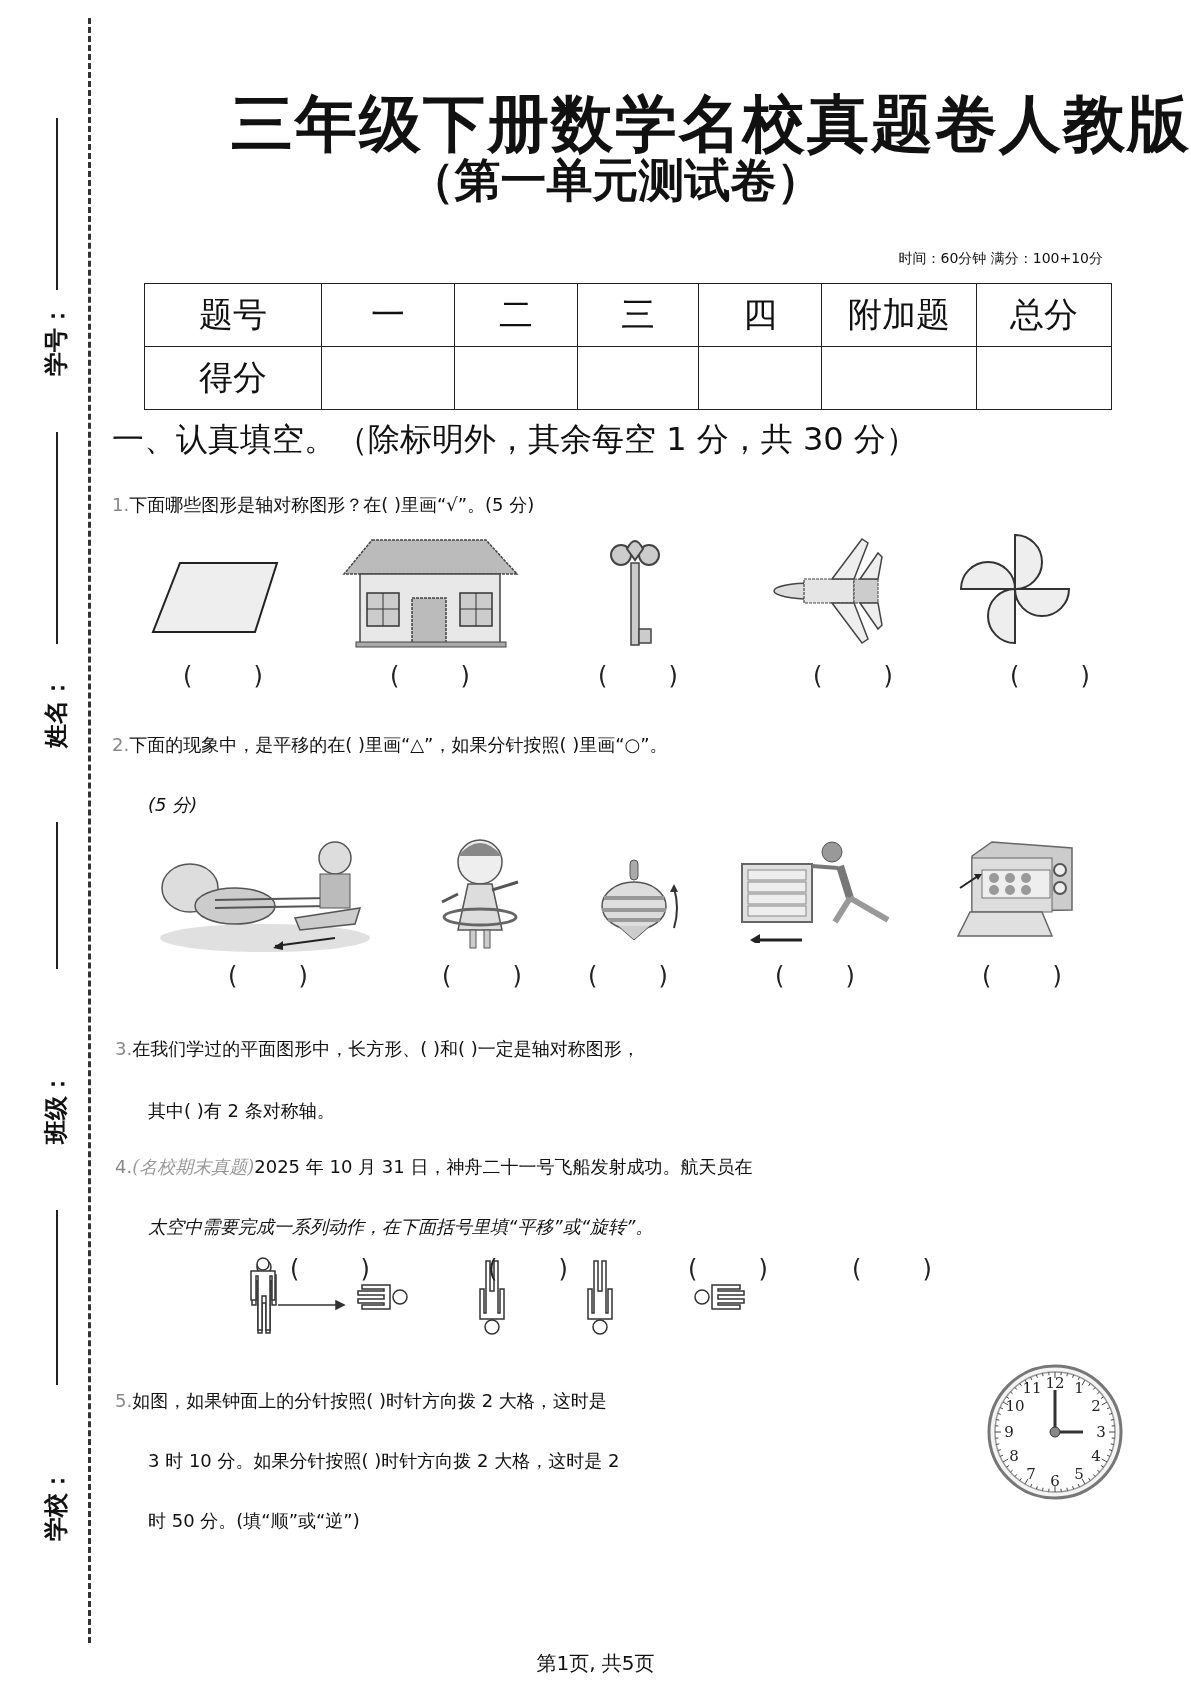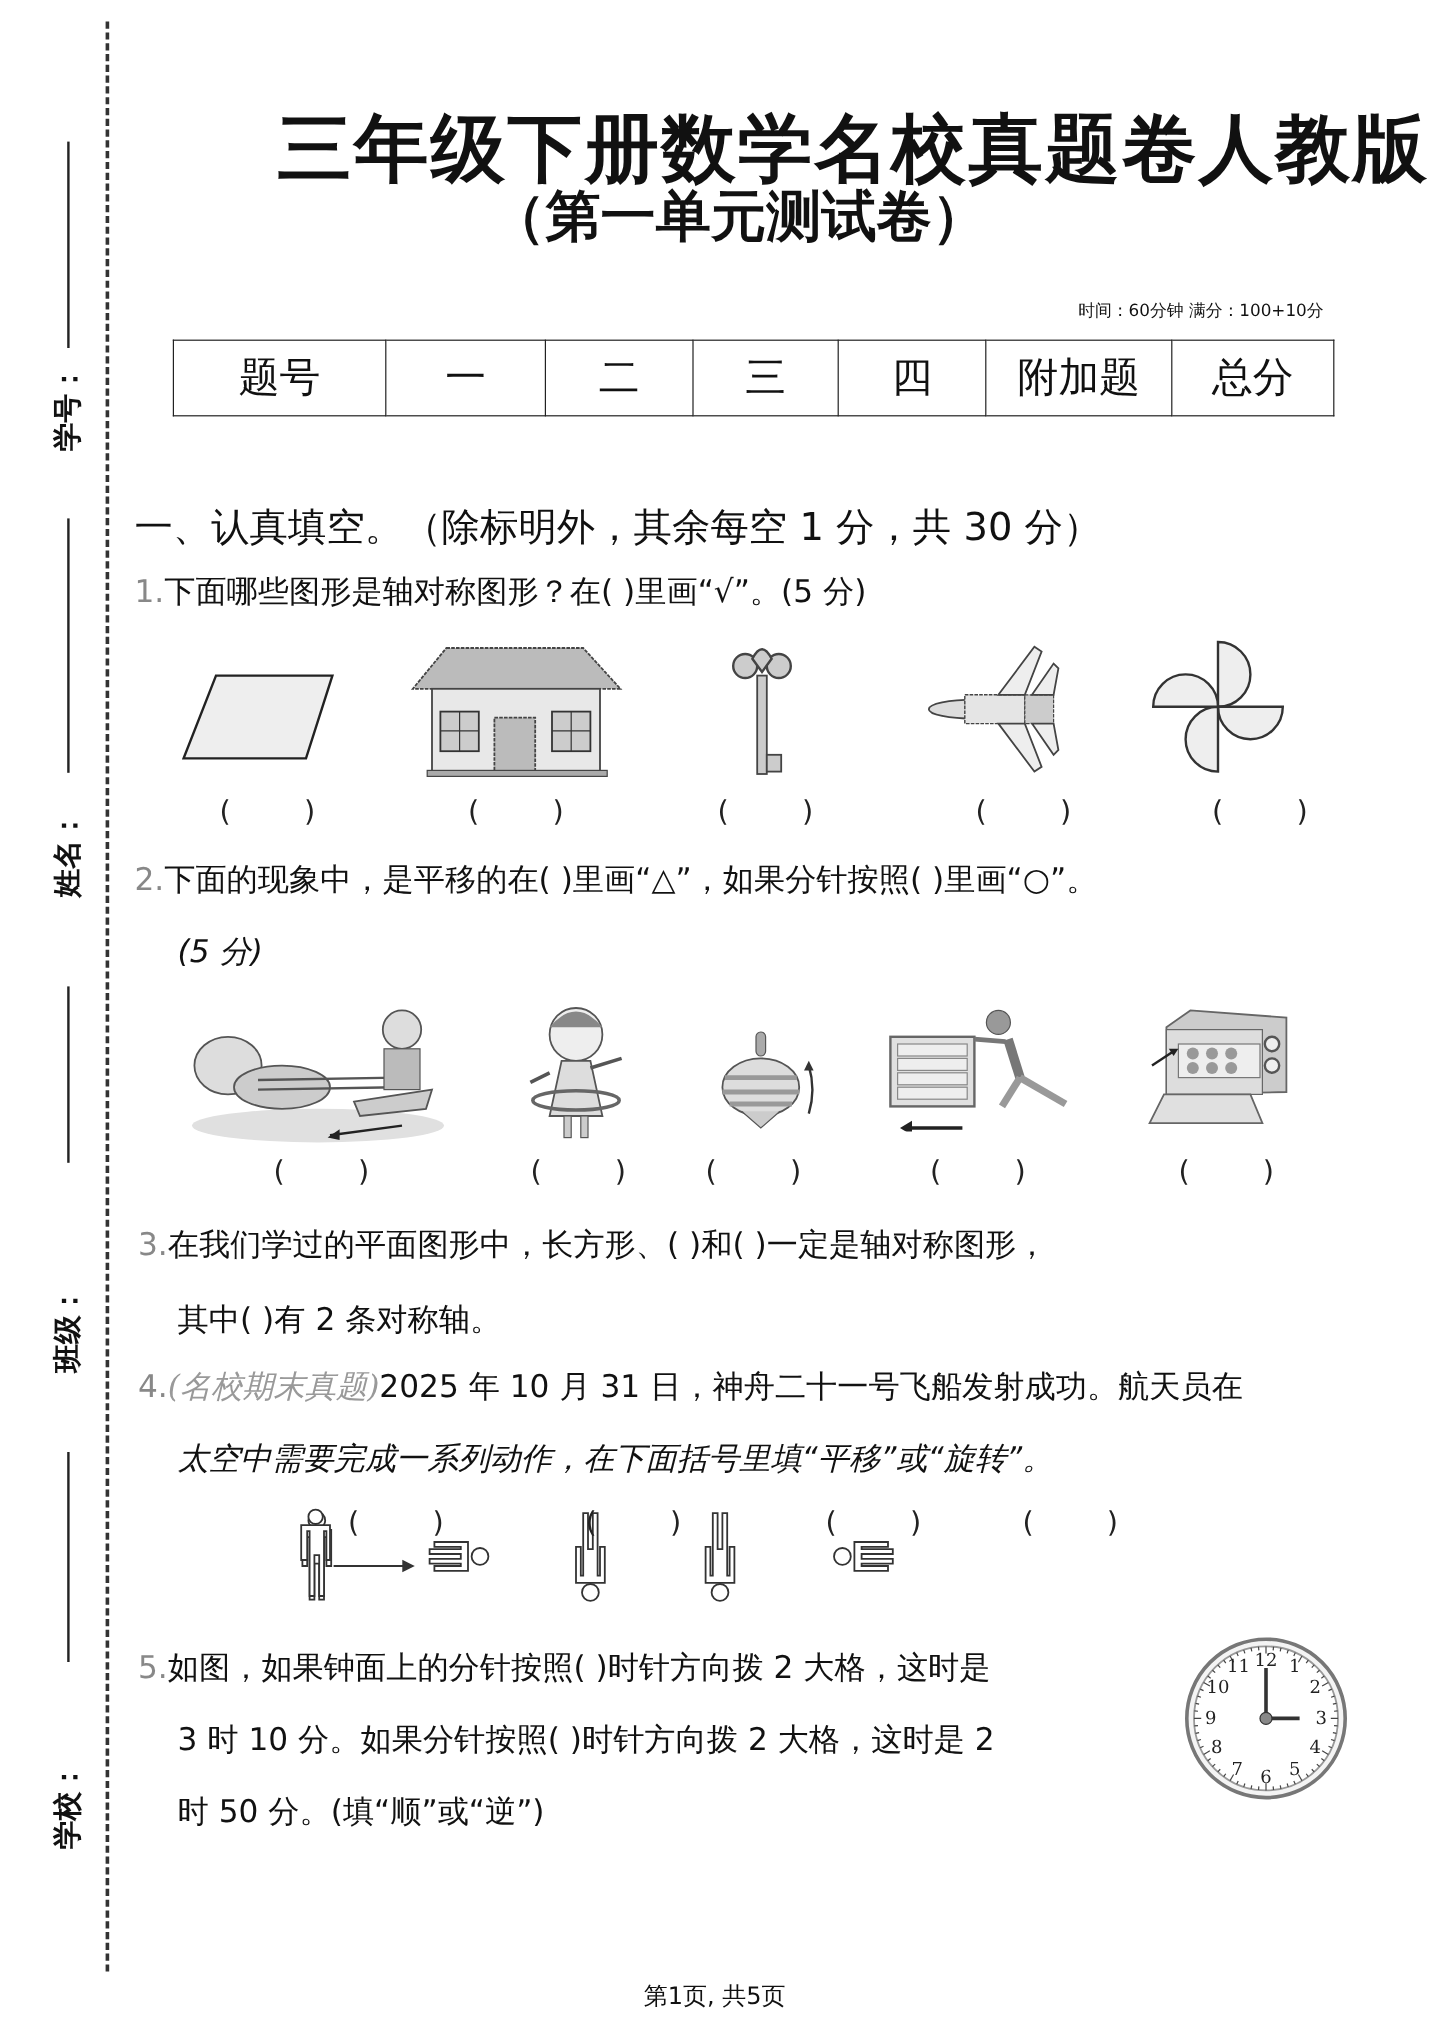--- a/index.html
+++ b/index.html
@@ -10,21 +10,21 @@
   .bind-label{position:absolute;left:36px;width:40px;font-size:24px;font-weight:bold;transform:rotate(-90deg);transform-origin:center;text-align:center;white-space:nowrap;}
   
   .title{position:absolute;left:0;right:0;top:50px;text-align:right;font-size:62px;font-weight:bold;letter-spacing:2px;padding-left:40px;margin-top:32px;}
   .subtitle{position:absolute;left:0;right:0;top:150px;text-align:center;font-size:46px;font-weight:bold;padding-left:40px;}
   .meta{position:absolute;right:88px;top:250px;font-size:14px;}
   
   table.score{position:absolute;left:144px;top:283px;width:968px;border-collapse:collapse;}
   table.score td{border:1.5px solid #222;height:60px;text-align:center;font-size:34px;font-weight:normal;}
   
   .sec{position:absolute;left:112px;font-size:32px;white-space:nowrap;}
-  .q{position:absolute;font-size:26px;white-space:nowrap;}
+  .q{position:absolute;font-size:18px;white-space:nowrap;margin-top:17px;}
   .qn{color:#888;}
   .tag{color:#999;font-family:"DejaVu Serif","Liberation Serif",serif;font-style:italic;}
   .paren{position:absolute;font-size:24px;color:#222;white-space:pre;}
   svg{position:absolute;}
   .footer{position:absolute;left:0;right:0;top:1650px;text-align:center;font-size:20px;}
 </style>
 </head>
 <body>
 
 <div class="dash-line"></div>
@@ -104,20 +104,29 @@
 <table class="score">
   <tbody>
       <tr>
     <td style="width:174px">题号</td>
     <td style="width:130px">一</td>
     <td style="width:120px">二</td>
     <td style="width:118px">三</td>
     <td style="width:120px">四</td>
     <td style="width:152px">附加题</td>
     <td>总分</td>
+  </tr>
+  <tr>
+    <td>得分</td>
+    <td></td>
+    <td></td>
+    <td></td>
+    <td></td>
+    <td></td>
+    <td></td>
   </tr>
 </tbody>
   </table>
 
 <div class="sec" style="top:418px;">一、认真填空。（除标明外，其余每空 1 分，共 30 分）</div>
 
 <div class="q" style="left:112px;top:476px;">
   <span class="qn">1.</span><span>下面哪些图形是轴对称图形？在(        )里画“√”。(5 分)</span>
 </div>
 

